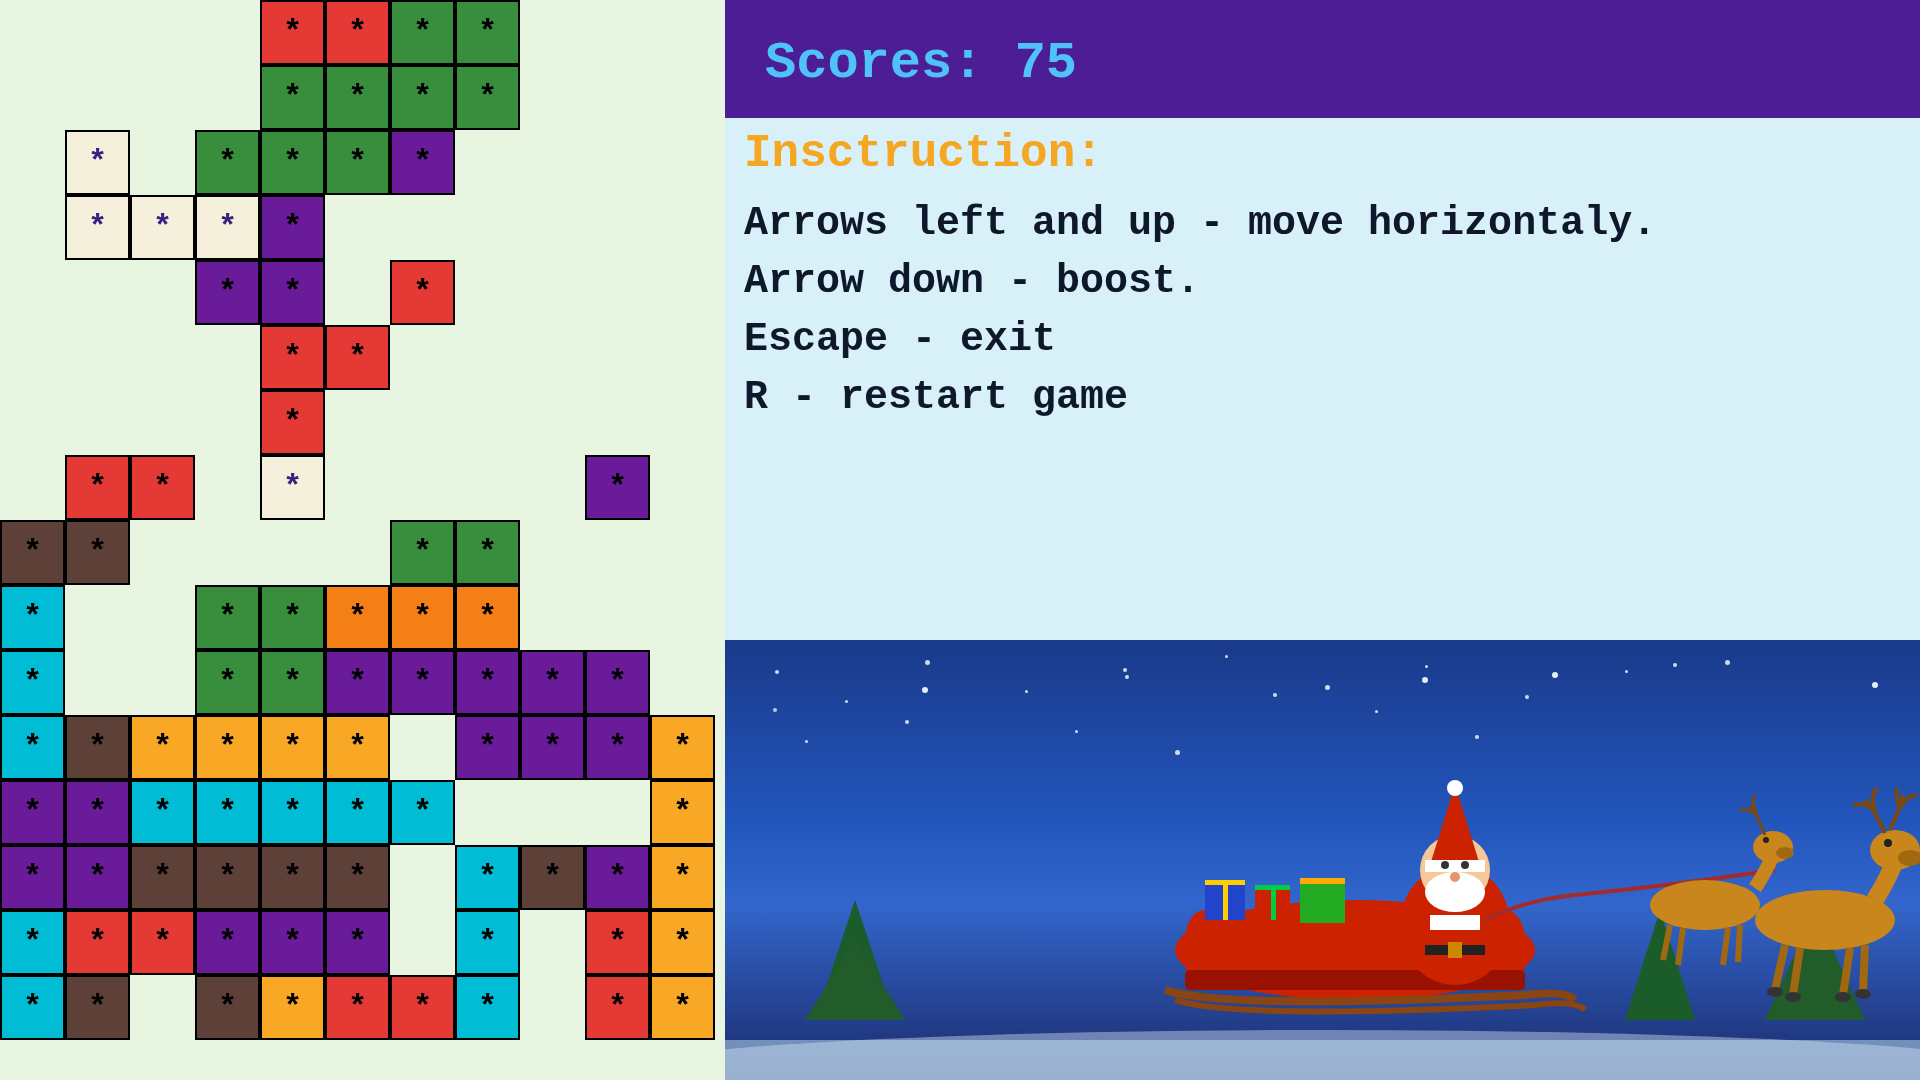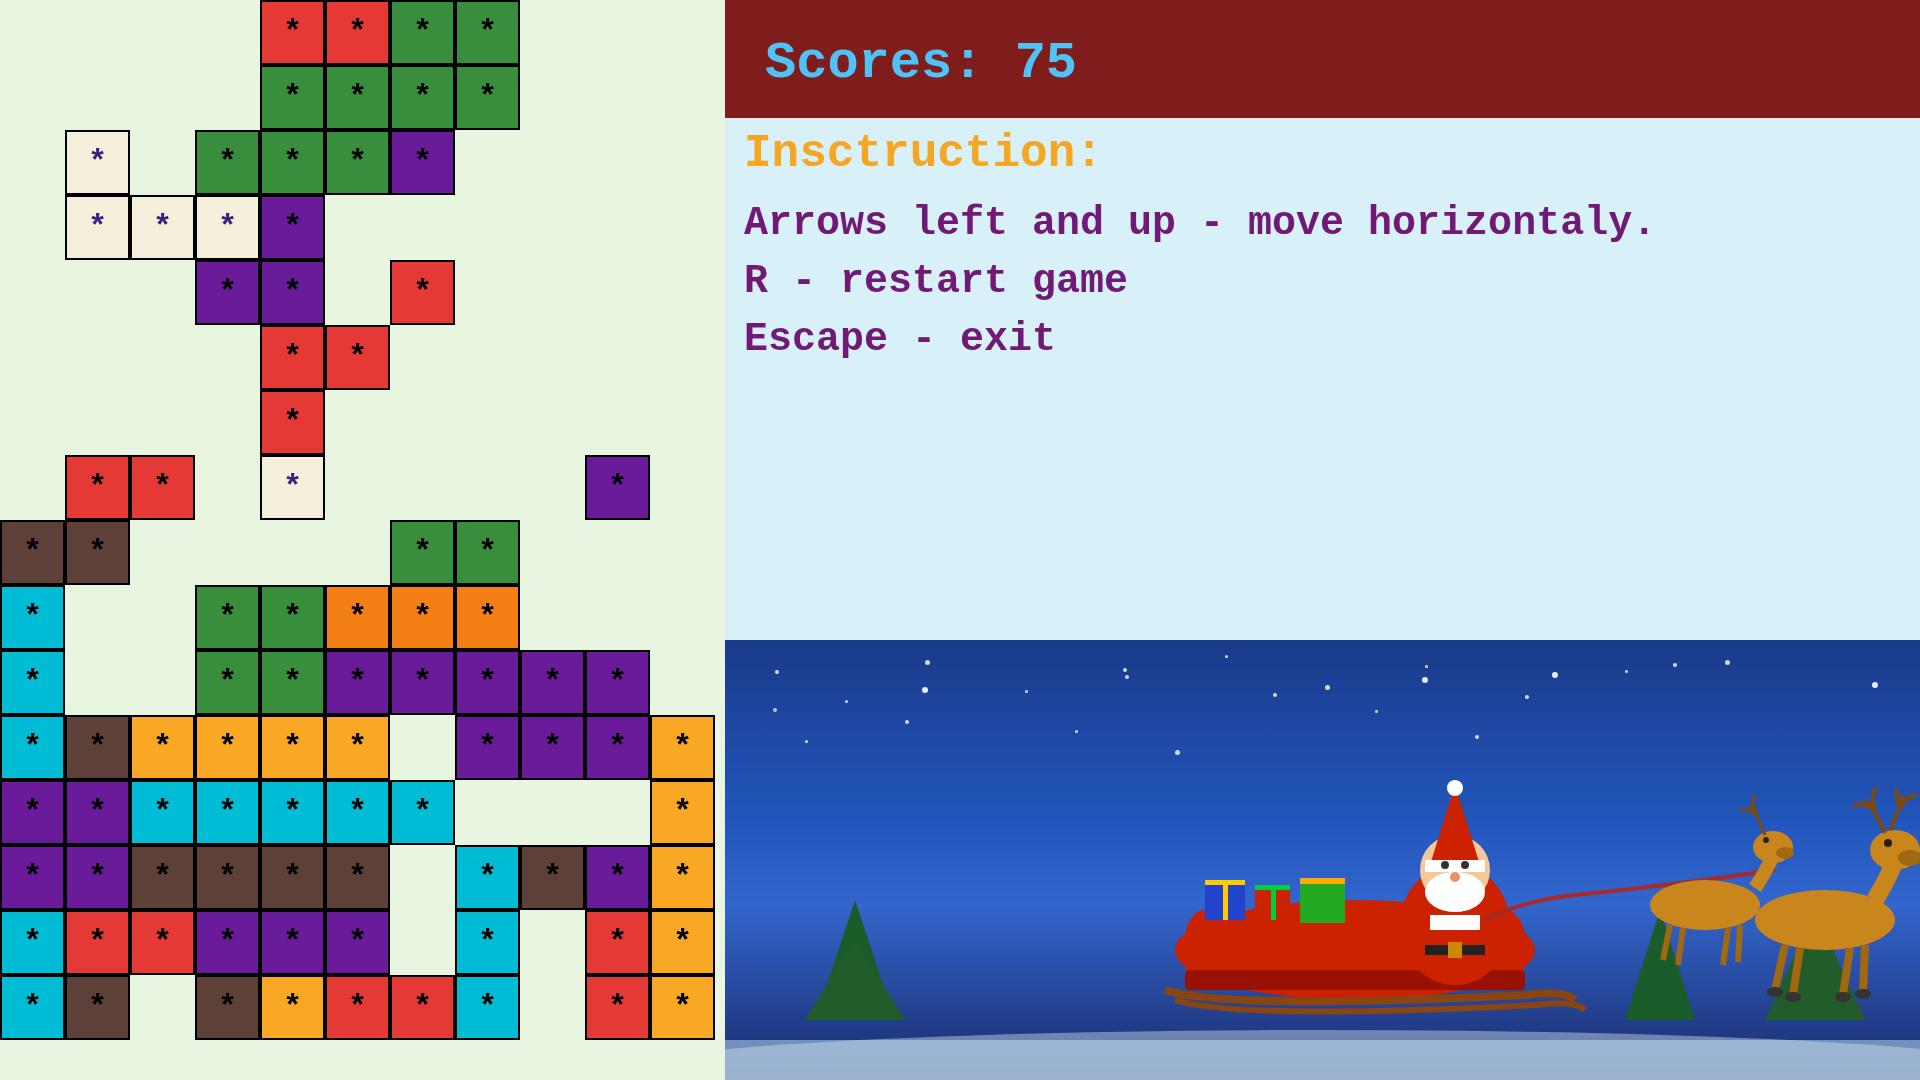--- a/index.html
+++ b/index.html
@@ -22,21 +22,21 @@
 
     
     #info-panel {
       width: 1195px;
       height: 1080px;
       display: flex;
       flex-direction: column;
     }
 
     #score-section {
-      background-color: #7f1d1d;
+      background-color: #4c1d95;
       padding: 30px 40px 20px 40px;
       flex: 0 0 auto;
     }
 
     #score-text {
       font-size: 52px;
       color: #4fc3f7;
       font-weight: bold;
       line-height: 1.3;
     }
@@ -56,21 +56,21 @@
 
     #instruction-title {
       font-size: 46px;
       color: #f5a623;
       font-weight: bold;
       margin-bottom: 15px;
     }
 
     .instruction-line {
       font-size: 40px;
-      color: #701a75;
+      color: #0f172a;
       line-height: 1.45;
       font-weight: bold;
     }
 
     
     #christmas-section {
       width: 100%;
       height: 440px;
       background: linear-gradient(180deg, #1a3a8a 0%, #2255bb 40%, #3366cc 60%, #1a2a6a 100%);
       position: relative;
@@ -255,22 +255,23 @@
 </div>
 
 <div id="info-panel">
   <div id="score-section">
     <div id="score-text">Scores: 75</div>
   </div>
 
   <div id="instruction-section">
     <div id="instruction-title">Insctruction:</div>
     <div class="instruction-line">Arrows left and up - move horizontaly.</div>
+    <div class="instruction-line">Arrow down - boost.</div>
+    <div class="instruction-line">Escape - exit</div>
     <div class="instruction-line">R - restart game</div>
-    <div class="instruction-line">Escape - exit</div>
   </div>
 
   <div id="christmas-section">
 
     <div class="snow-dot" style="width:4px;height:4px;left:50px;top:30px"></div>
     <div class="snow-dot" style="width:3px;height:3px;left:120px;top:60px"></div>
     <div class="snow-dot" style="width:5px;height:5px;left:200px;top:20px"></div>
     <div class="snow-dot" style="width:3px;height:3px;left:300px;top:50px"></div>
     <div class="snow-dot" style="width:4px;height:4px;left:400px;top:35px"></div>
     <div class="snow-dot" style="width:3px;height:3px;left:500px;top:15px"></div>

